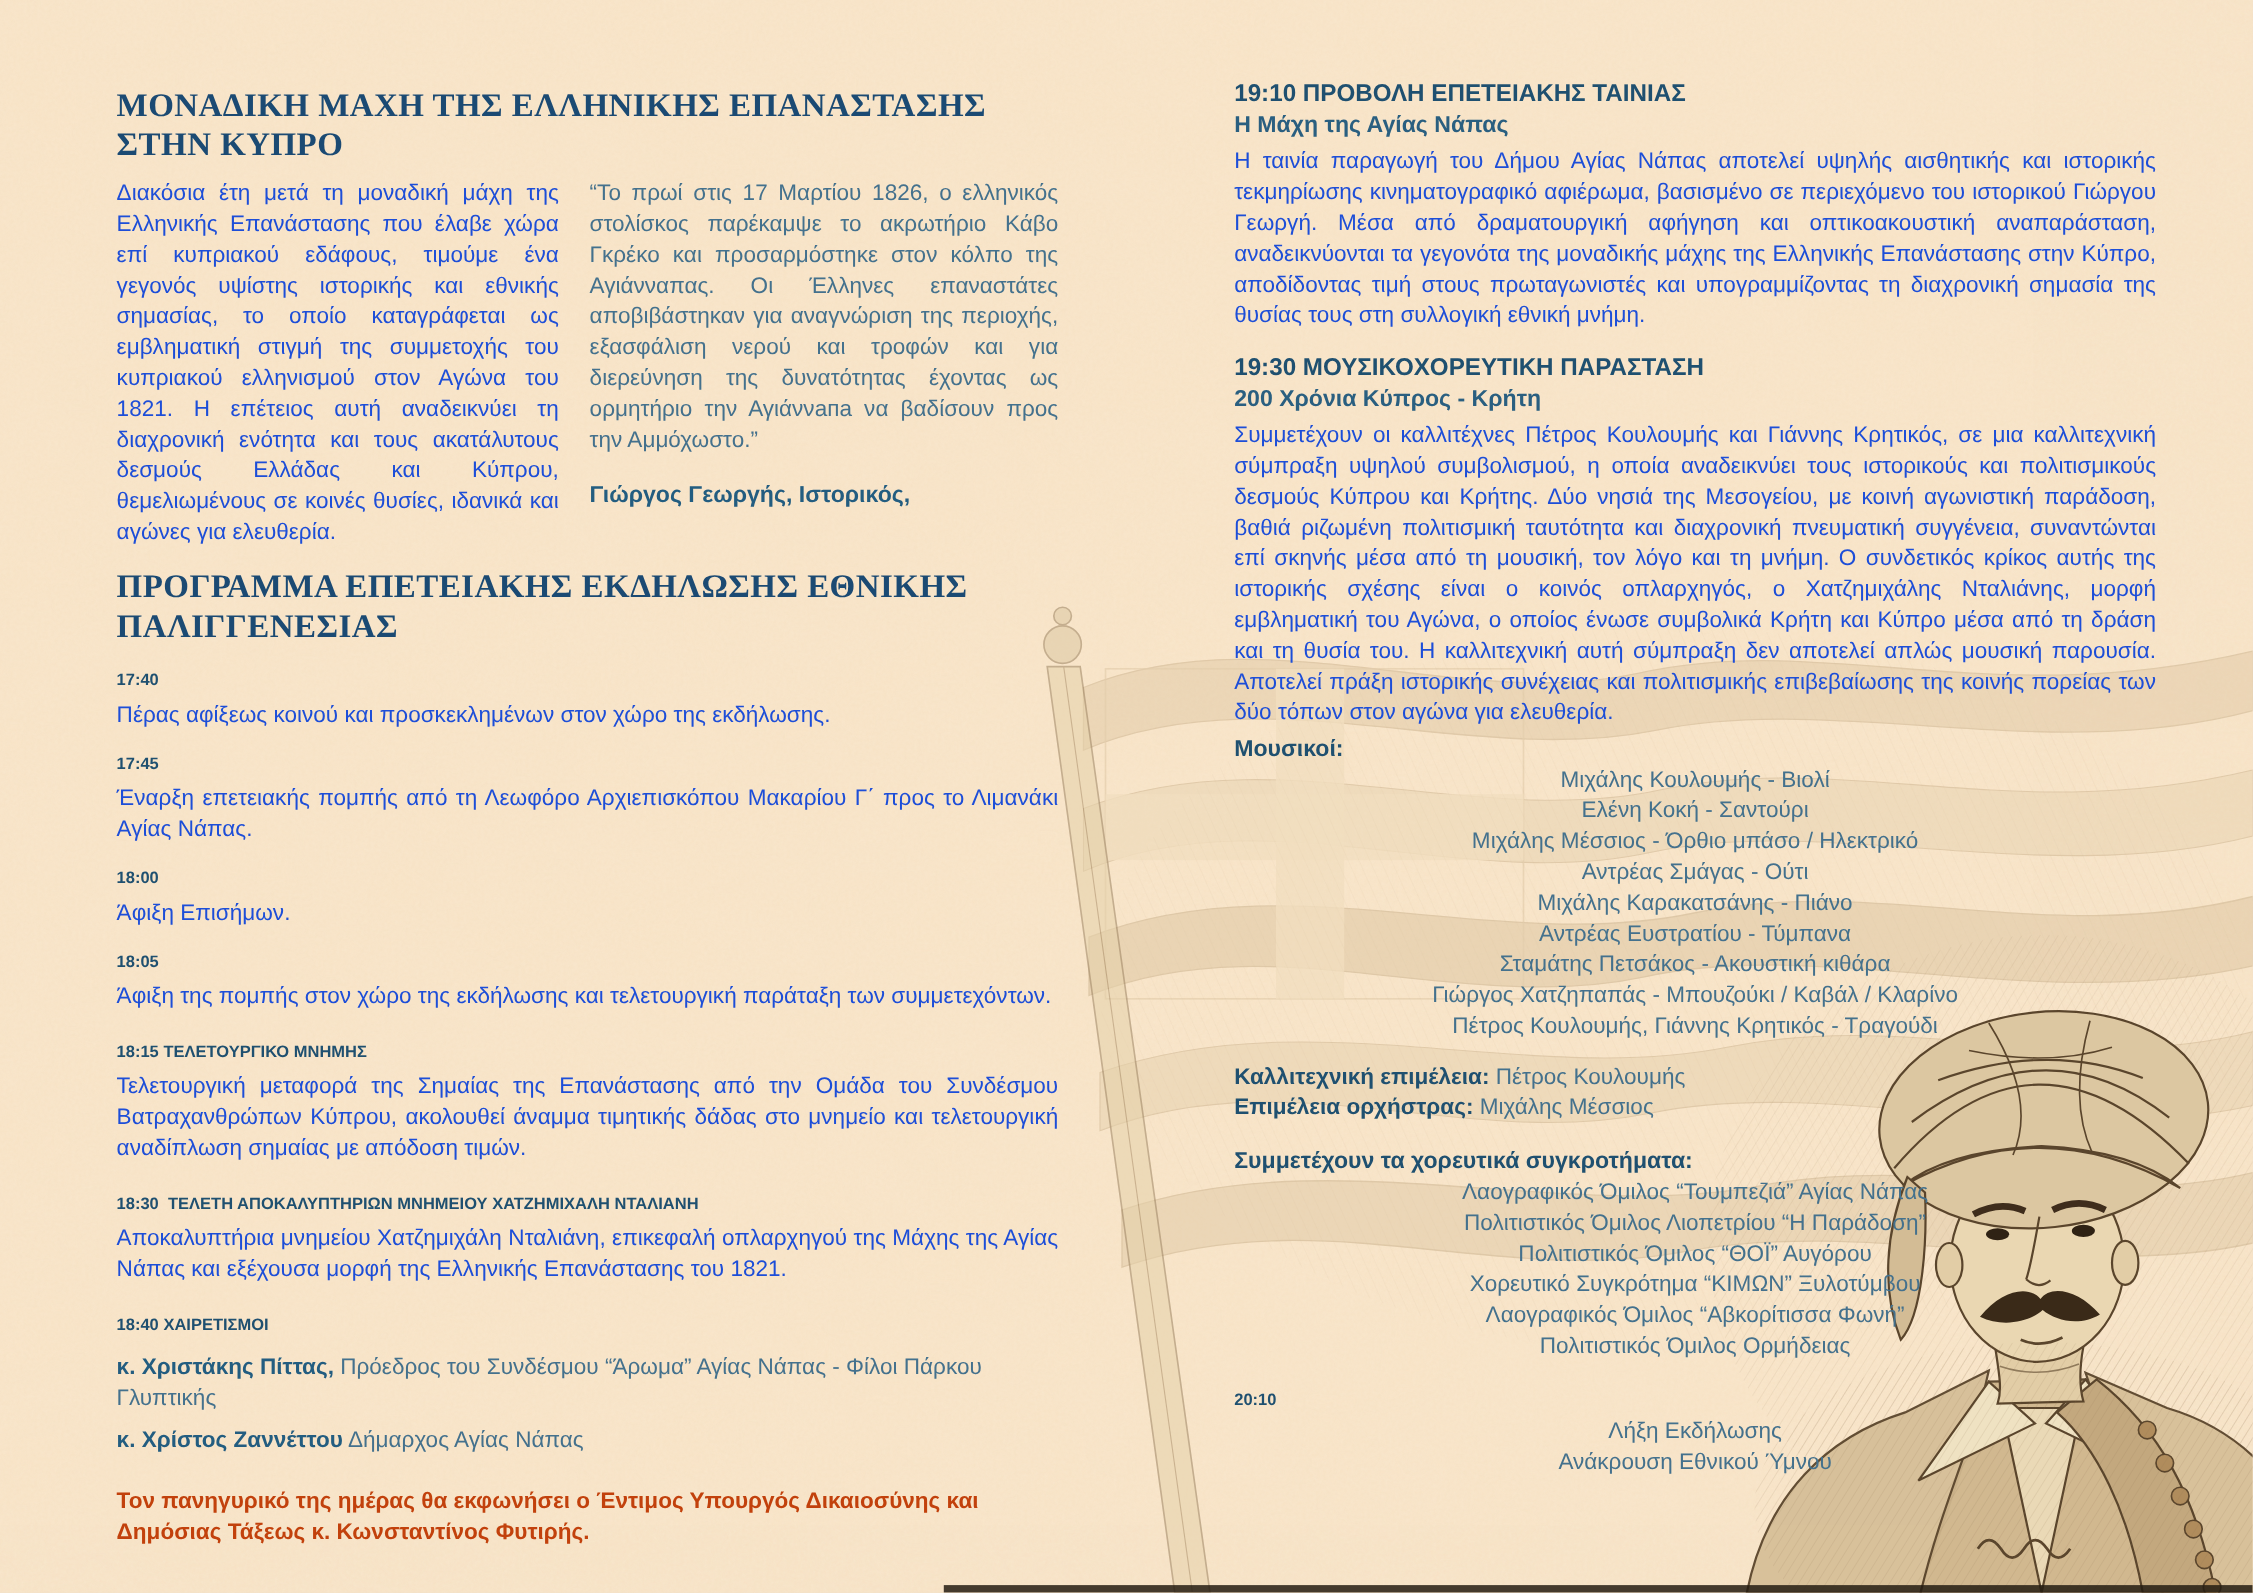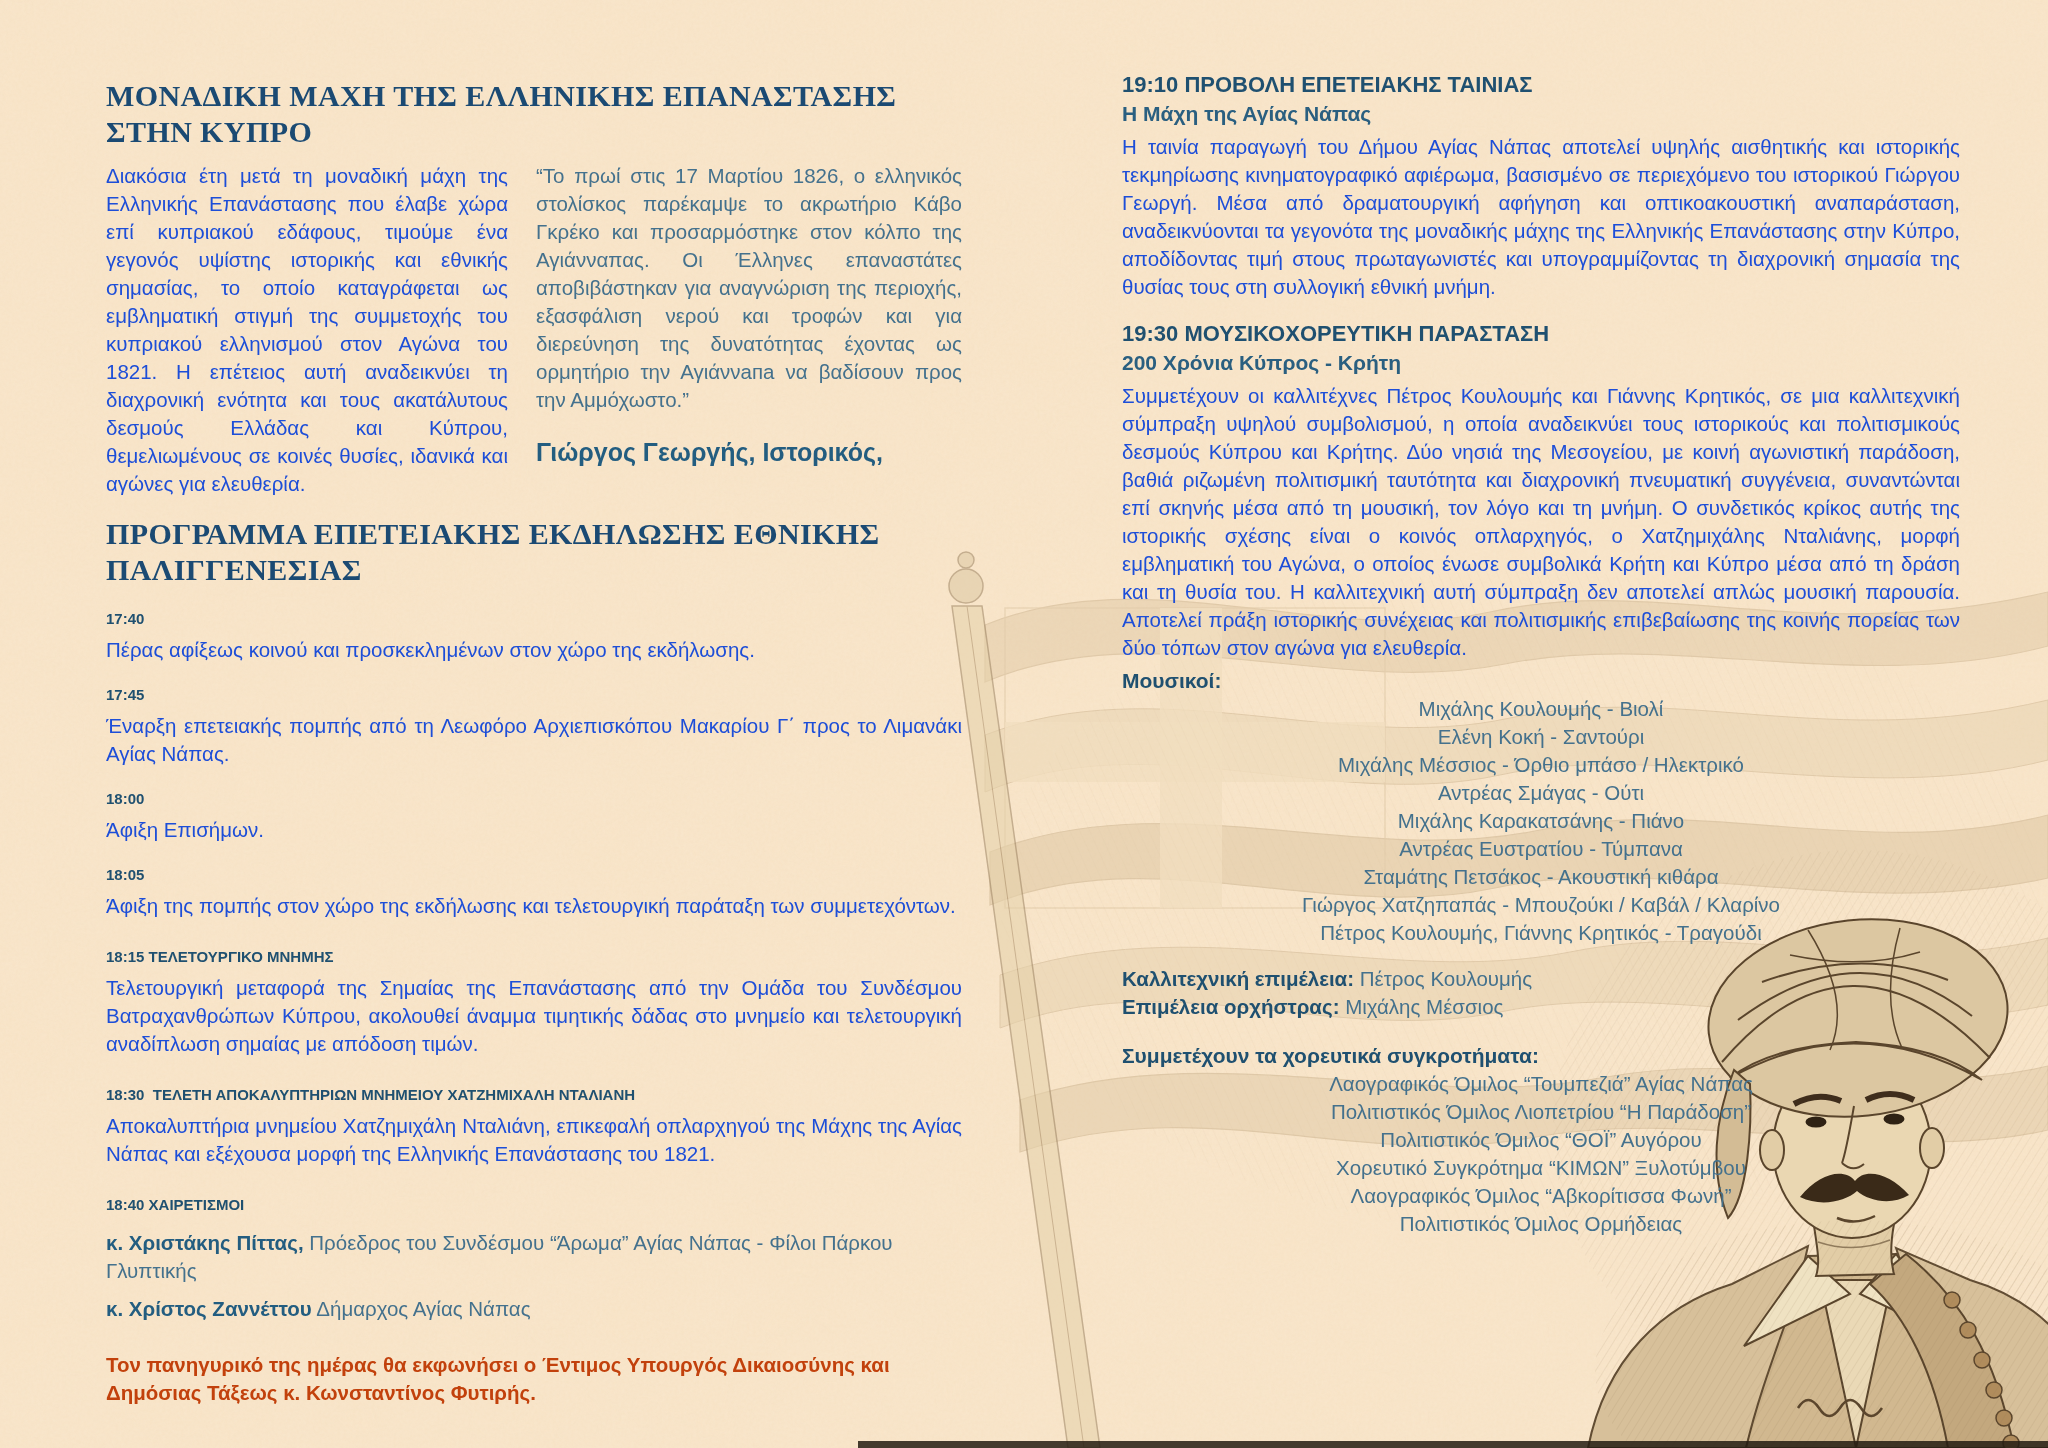--- a/index.html
+++ b/index.html
@@ -15,21 +15,21 @@
 
   .display-title{
     font-family:"Liberation Serif",serif;font-weight:700;
     font-size:30px;line-height:36px;color:#1b4a73;letter-spacing:.4px;
   }
   .intro-row{display:flex;gap:28px;margin-top:12px;}
   .intro-col{width:402px;}
   .quote-col{flex:1;}
   .body-text{font-size:20.5px;line-height:28px;color:#1d4ed8;text-align:justify;}
   .quote-text{font-size:20.5px;line-height:28px;color:#44718d;text-align:justify;}
-  .quote-attr{margin-top:24px;font-weight:700;font-size:25px;color:#235d80;text-align:left;}
+  .quote-attr{margin-top:24px;font-weight:700;font-size:21px;color:#235d80;text-align:left;}
   .program-title{margin-top:18px;}
   .prog-item{margin-top:16px;}
   .prog-item.major{margin-top:22px;}
   .time-line{font-size:15px;line-height:29px;font-weight:700;color:#1f5070;}
   .prog-body{margin-top:3px;}
   .greeting{margin-top:10px;font-size:20.5px;line-height:28px;color:#44718d;}
   .greeting .g-name{font-weight:700;color:#235d80;}
   .keynote{margin-top:28px;font-weight:700;font-size:20.5px;line-height:28px;color:#c2410c;}
 
   .sec{margin-top:0;}
@@ -244,15 +244,22 @@
       <div>
           <div class="list-line">Λαογραφικός Όμιλος “Τουμπεζιά” Αγίας Νάπας</div>
           <div class="list-line">Πολιτιστικός Όμιλος Λιοπετρίου “Η Παράδοση”</div>
           <div class="list-line">Πολιτιστικός Όμιλος “ΘΟΪ” Αυγόρου</div>
           <div class="list-line">Χορευτικό Συγκρότημα “ΚΙΜΩΝ” Ξυλοτύμβου</div>
           <div class="list-line">Λαογραφικός Όμιλος “Αβκορίτισσα Φωνή”</div>
           <div class="list-line">Πολιτιστικός Όμιλος Ορμήδειας</div>
         </div>
     </div>
 
+    <div class="closing">
+      <div class="time-line">20:10</div>
+      <div>
+          <div class="list-line">Λήξη Εκδήλωσης</div>
+          <div class="list-line">Ανάκρουση Εθνικού Ύμνου</div>
+        </div>
+    </div>
 
   </div>
 </div>
 
 </body></html>

